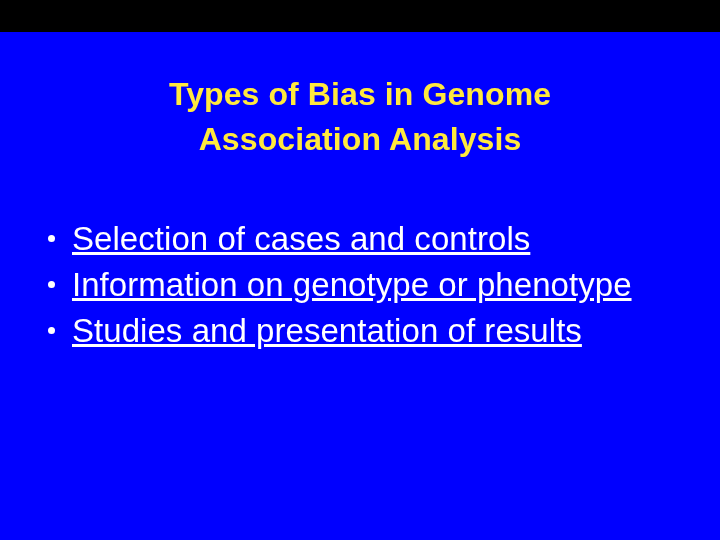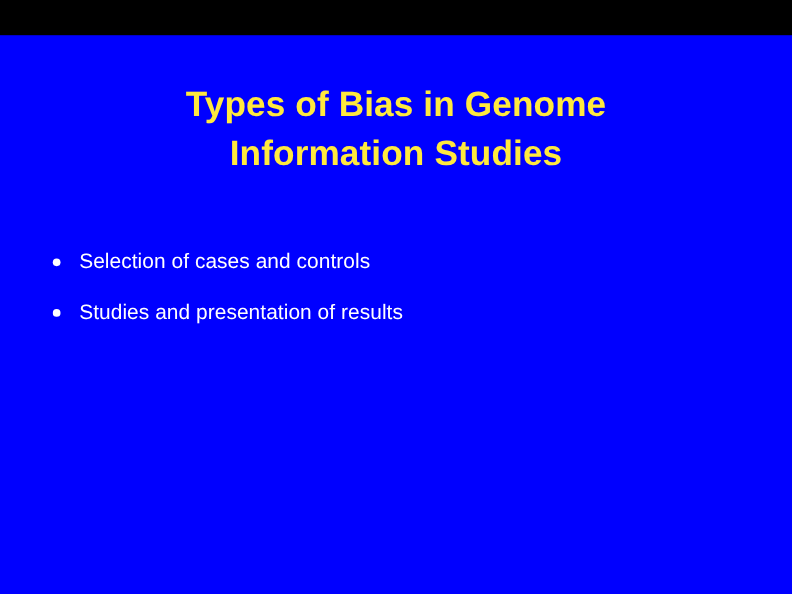--- a/index.html
+++ b/index.html
@@ -62,39 +62,44 @@
     left: 4px;
     top: 14px;
     width: 7px;
     height: 7px;
     border-radius: 50%;
     background: #ffffff;
   }
 
   .bullet-text {
     color: #ffffff;
-    font-size: 19px;
+    font-size: 33px;
     font-weight: normal;
     letter-spacing: 0.05px;
+    text-decoration: underline;
   }
 </style>
 </head>
 <body>
 
 <div id="slide">
 
   <div id="title-block">
     <span class="title-line">Types of Bias in Genome</span>
-    <span class="title-line">Information Studies</span>
+    <span class="title-line">Association Analysis</span>
   </div>
 
   <ul id="bullet-list">
     <li class="bullet-item">
       <span class="bullet-marker"></span>
       <span class="bullet-text">Selection of cases and controls</span>
+    </li>
+    <li class="bullet-item">
+      <span class="bullet-marker"></span>
+      <span class="bullet-text">Information on genotype or phenotype</span>
     </li>
     <li class="bullet-item">
       <span class="bullet-marker"></span>
       <span class="bullet-text">Studies and presentation of results</span>
     </li>
   </ul>
 
 </div>
 
 </body></html>

